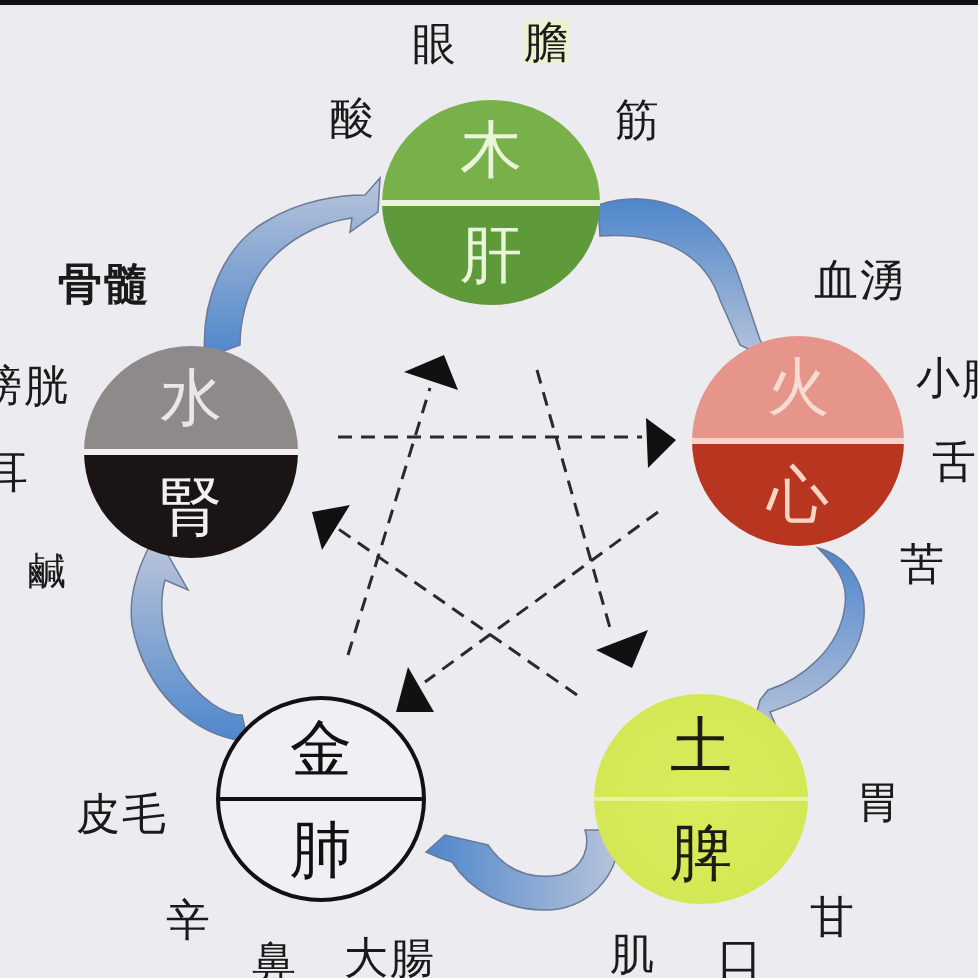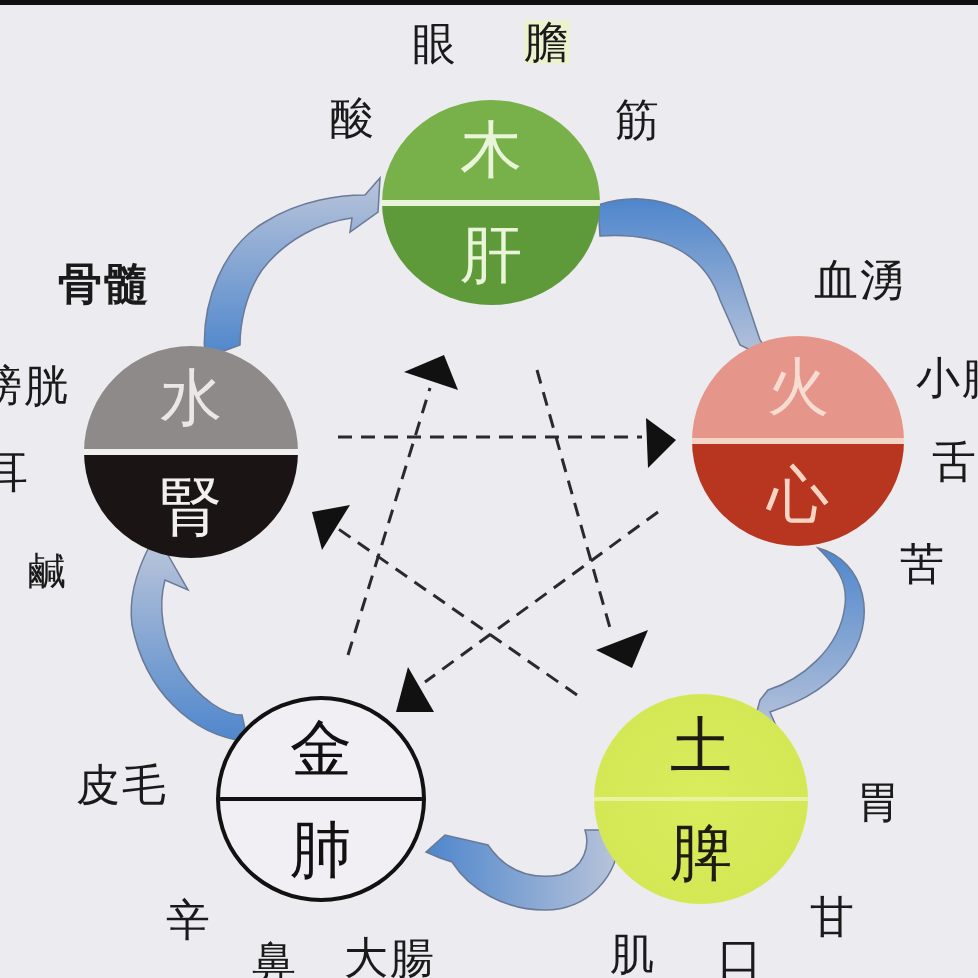--- a/index.html
+++ b/index.html
@@ -119,21 +119,21 @@
 <div class="label" style="left:814px; top:258px;">血湧</div>
 <div class="label" style="left:916px; top:356px;">小腸</div>
 <div class="label" style="left:932px; top:440px;">舌</div>
 <div class="label" style="left:900px; top:542px;">苦</div>
 
 <div class="label" style="left:856px; top:780px;">胃</div>
 <div class="label" style="left:810px; top:895px;">甘</div>
 <div class="label" style="left:610px; top:932px;">肌</div>
 <div class="label" style="left:718px; top:936px;">口</div>
 
-<div class="label" style="left:76px; top:763px;">皮毛</div>
+<div class="label" style="left:76px; top:792px;">皮毛</div>
 <div class="label" style="left:166px; top:898px;">辛</div>
 <div class="label" style="left:252px; top:940px;">鼻</div>
 <div class="label" style="left:344px; top:936px;">大腸</div>
 
 <div class="label" style="left:58px; top:262px;font-weight:bold;">骨髓</div>
 <div class="label" style="left:-22px; top:364px;">膀胱</div>
 <div class="label" style="left:-16px; top:450px;">耳</div>
 <div class="label" style="left:28px; top:552px; font-size:38px;">鹹</div>
 
 </body></html>

